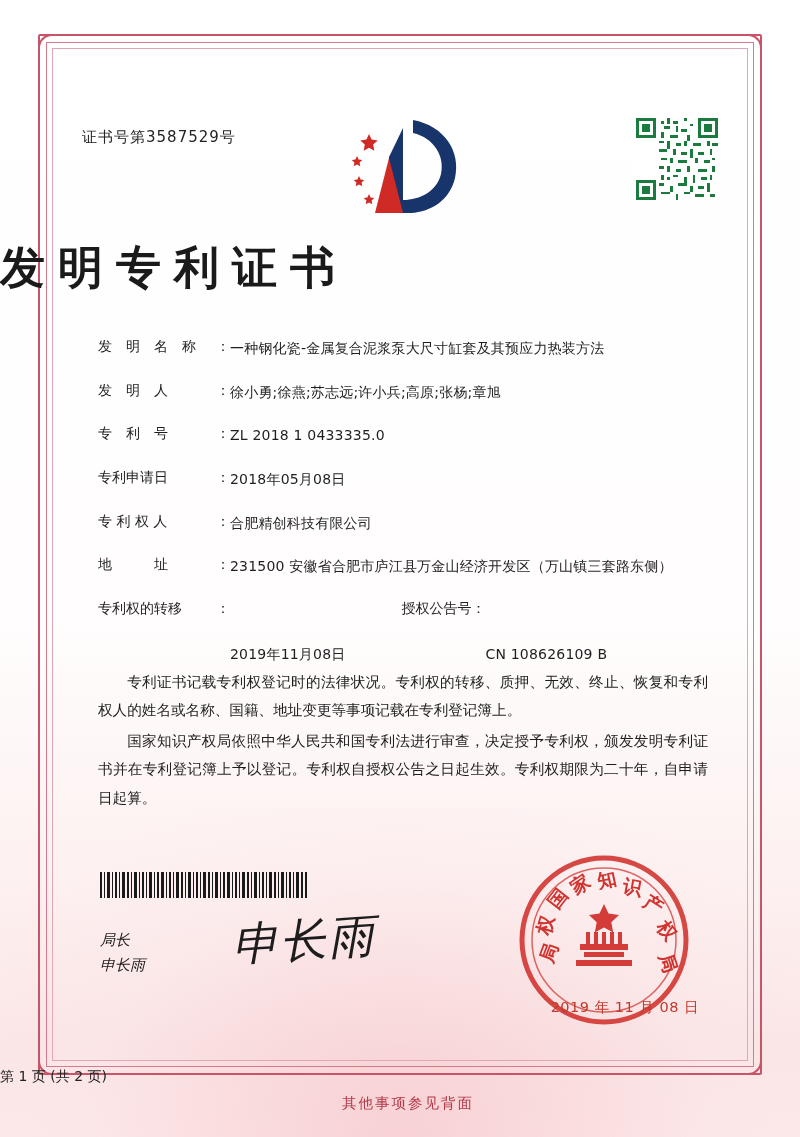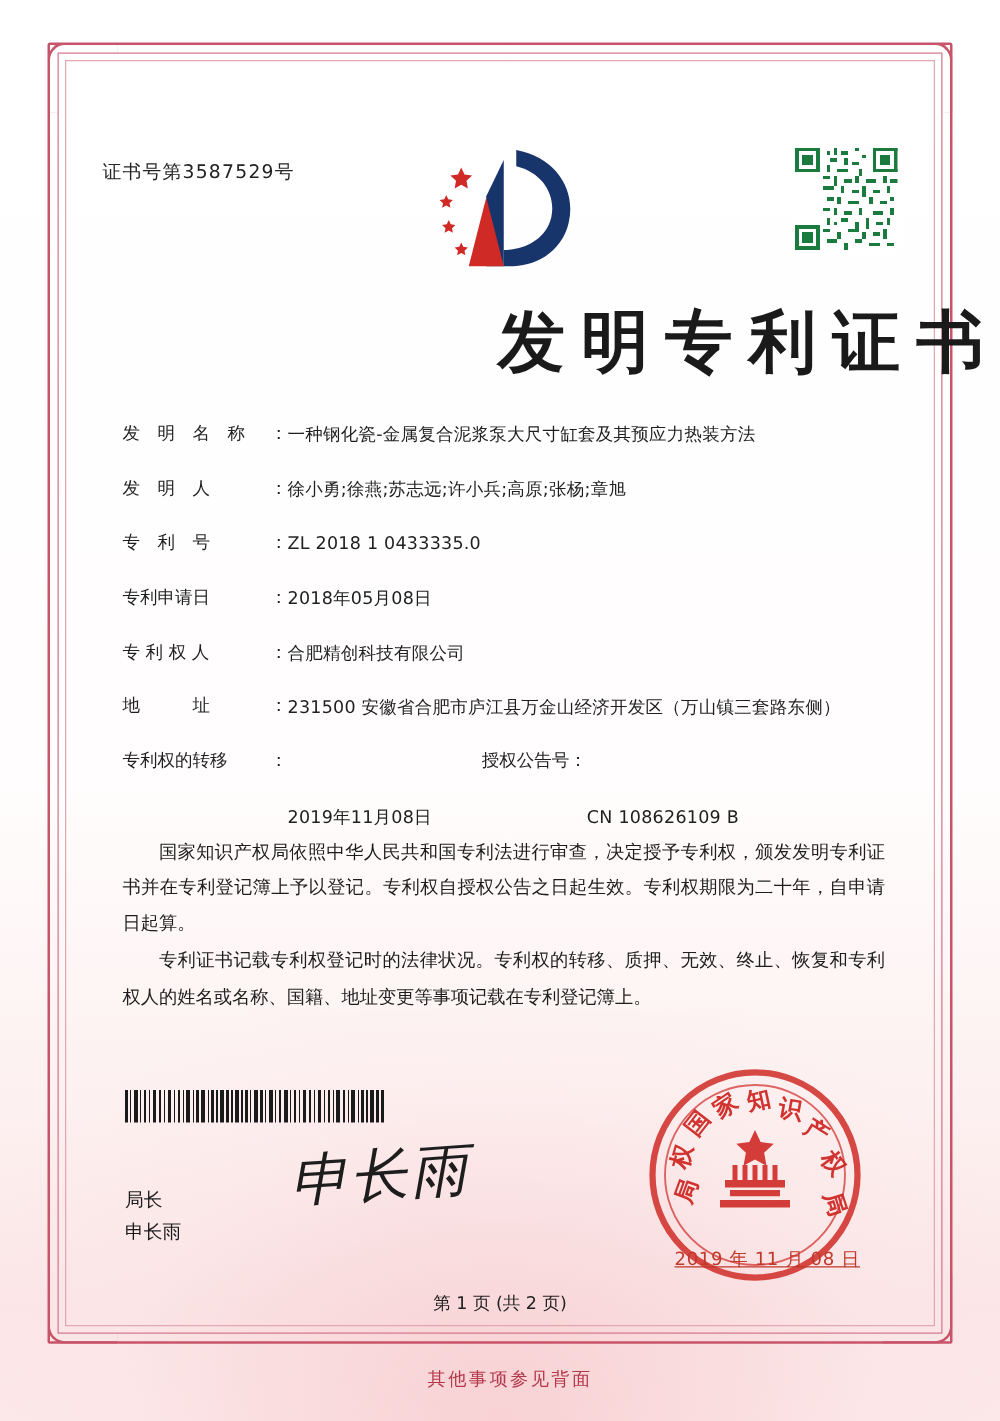--- a/index.html
+++ b/index.html
@@ -62,22 +62,22 @@
     left: 50%;
     transform: translateX(-50%);
     top: 112px;
     width: 150px;
     height: 110px;
   }
   .title {
     position: absolute;
     top: 238px;
     left: 0; right: 0;
-    text-align: right;
-    font-size: 54px;
+    text-align: left;
+    font-size: 45px;
     letter-spacing: 13px;
     font-weight: bold;
     color: #1a1a1a;
     font-family: Liberation Sans, sans-serif;
   }
   .fields {
     position: absolute;
     left: 98px;
     right: 92px;
     top: 338px;
@@ -98,21 +98,21 @@
   .colon {
     flex: 0 0 10px;
   }
   .value {
     flex: 1;
     line-height: 1.55;
     letter-spacing: 0.2px;
   }
   .row.inline .value { flex: 0 0 auto; margin-top: 44px; }
   .sub-label {
-    margin-left: 40px;
+    margin-left: 56px;
     white-space: pre;
     font-family: Liberation Mono, monospace;
   }
   .paragraphs {
     position: absolute;
     left: 98px;
     right: 92px;
     top: 668px;
     font-size: 14.6px;
     color: #1d1d1d;
@@ -124,24 +124,25 @@
   .barcode {
     position: absolute;
     left: 100px;
     top: 872px;
     width: 208px;
     height: 26px;
   }
   .director-block {
     position: absolute;
     left: 100px;
-    top: 948px;
+    top: 928px;
     font-size: 15px;
     color: #1b1b1b;
     line-height: 1.65;
+    font-style: italic;
   }
   .signature {
     position: absolute;
     left: 232px;
     top: 910px;
     font-size: 46px;
     color: #1d1d1d;
     font-family: "DejaVu Serif", "Liberation Serif", serif;
     font-style: italic;
     letter-spacing: 2px;
@@ -149,32 +150,30 @@
   }
   .seal {
     position: absolute;
     right: 108px;
     top: 852px;
     width: 176px;
     height: 176px;
   }
   .seal-date {
     position: absolute;
-    right: 112px;
+    right: 101px;
     top: 998px;
     font-size: 14.5px;
     color: #c0392b;
     letter-spacing: 0.5px;
-    text-decoration: underline;
   }
   .page-no {
     position: absolute;
     left: 0; right: 0;
-    top: 1034px;
-    text-align: center;
+    top: 1068px;
     font-size: 14px;
     color: #222;
   }
   .footnote {
     position: absolute;
     left: 16px; right: 0;
     top: 1094px;
     text-align: center;
     font-size: 14.5px;
     color: #b2384a;
@@ -337,22 +336,22 @@
       <div class="colon">：</div>
       <div class="value">2019年11月08日</div>
       <div class="sub-label">授权公告号</div>
       <div class="colon">：</div>
       <div class="value">CN 108626109 B</div>
     </div>
 
   </div>
 
   <div class="paragraphs">
+    <p>专利证书记载专利权登记时的法律状况。专利权的转移、质押、无效、终止、恢复和专利权人的姓名或名称、国籍、地址变更等事项记载在专利登记簿上。</p>
     <p>国家知识产权局依照中华人民共和国专利法进行审查，决定授予专利权，颁发发明专利证书并在专利登记簿上予以登记。专利权自授权公告之日起生效。专利权期限为二十年，自申请日起算。</p>
-    <p>专利证书记载专利权登记时的法律状况。专利权的转移、质押、无效、终止、恢复和专利权人的姓名或名称、国籍、地址变更等事项记载在专利登记簿上。</p>
   </div>
 
   <svg class="barcode" viewBox="0 0 208 26" shape-rendering="crispEdges">
     <g fill="#1a1a1a">
       <rect x="0" y="0" width="2" height="26"></rect>
         <rect x="4" y="0" width="1" height="26"></rect>
       <rect x="7" y="0" width="3" height="26"></rect>
         <rect x="12" y="0" width="1" height="26"></rect>
       <rect x="15" y="0" width="2" height="26"></rect>
         <rect x="19" y="0" width="1" height="26"></rect>

